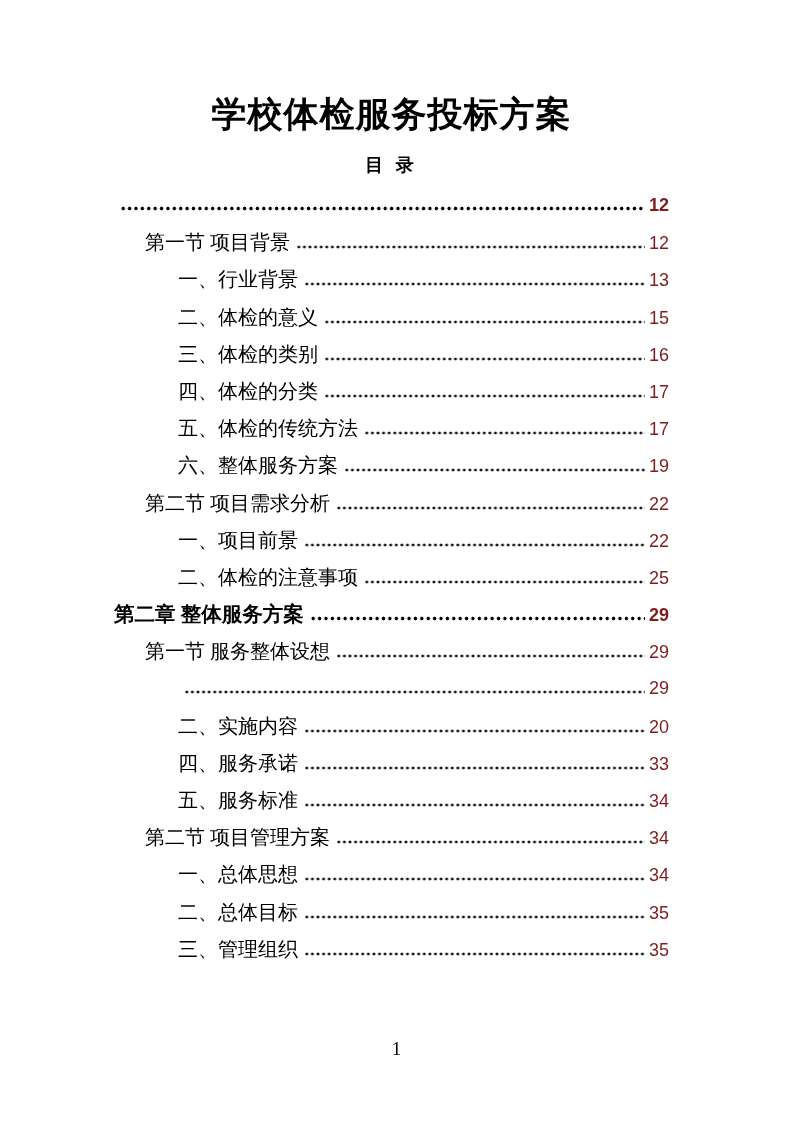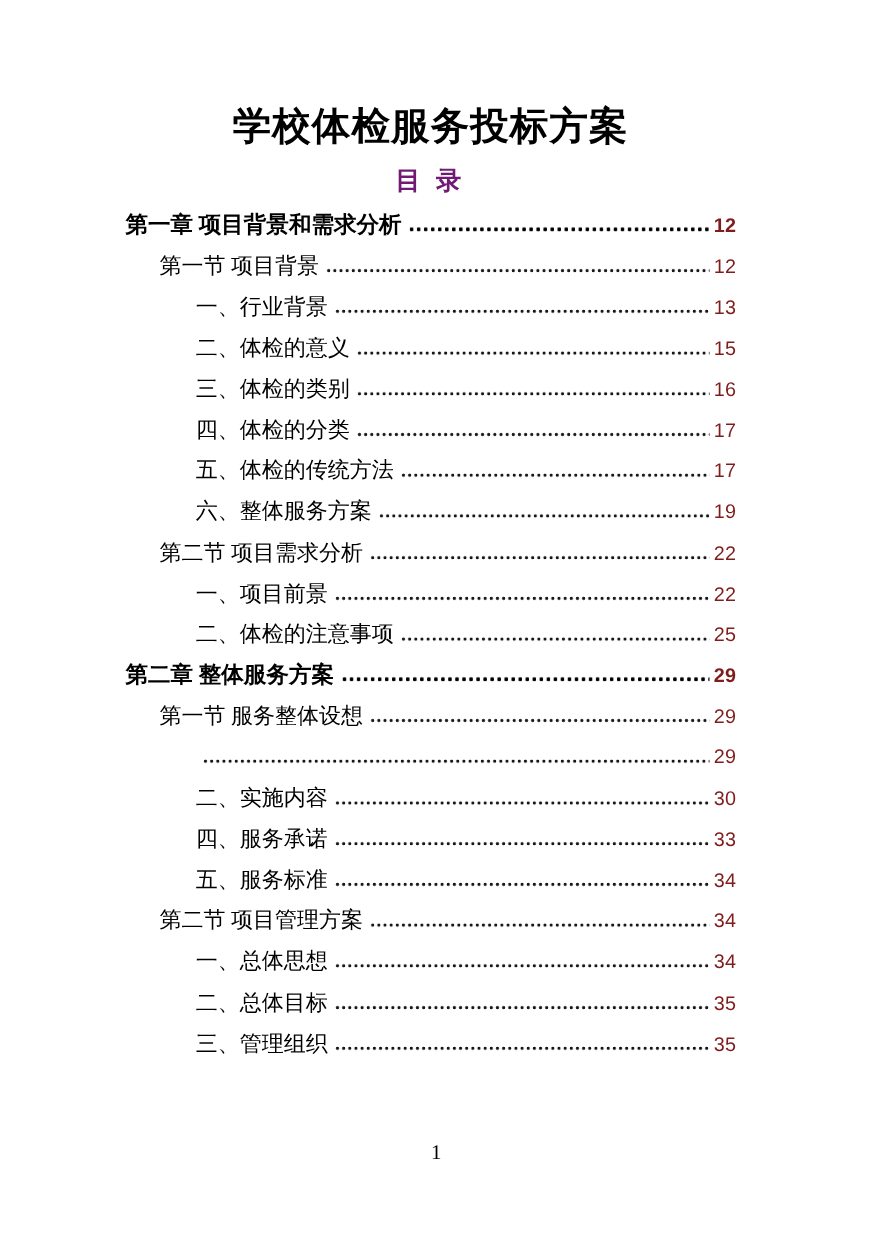--- a/index.html
+++ b/index.html
@@ -25,25 +25,25 @@
     text-align: center;
     font-size: 35px;
     font-weight: 700;
     letter-spacing: 1px;
     line-height: 46px;
     color: #000000;
   }
   .toc-heading {
     margin-top: 12px;
     text-align: center;
-    font-size: 23px;
+    font-size: 18px;
     font-weight: 700;
     letter-spacing: 4px;
     line-height: 30px;
-    color: #701a75;
+    color: #000000;
   }
   .toc {
     margin-top: 7px;
   }
   .toc-row {
     display: flex;
     align-items: baseline;
     height: 37.2px;
     line-height: 37.2px;
     font-size: 20px;
@@ -90,21 +90,20 @@
 </style>
 </head>
 <body>
 
 <div class="page">
   <div class="content">
     <h1 class="doc-title">学校体检服务投标方案</h1>
     <h2 class="toc-heading">目 录</h2>
     <div class="toc" id="toc">
         <div class="toc-row level-0">
-    <span class="toc-label">第一章 项目背景和需求分析</span>
     <span class="leader"></span>
     <span class="toc-page">12</span>
   </div>
         <div class="toc-row level-1">
     <span class="toc-label">第一节 项目背景</span>
     <span class="leader"></span>
     <span class="toc-page">12</span>
   </div>
         <div class="toc-row level-2">
     <span class="toc-label">一、行业背景</span>
@@ -161,21 +160,21 @@
     <span class="leader"></span>
     <span class="toc-page">29</span>
   </div>
         <div class="toc-row level-2">
     <span class="leader"></span>
     <span class="toc-page">29</span>
   </div>
         <div class="toc-row level-2">
     <span class="toc-label">二、实施内容</span>
     <span class="leader"></span>
-    <span class="toc-page">30</span>
+    <span class="toc-page">20</span>
   </div>
         <div class="toc-row level-2">
     <span class="toc-label">四、服务承诺</span>
     <span class="leader"></span>
     <span class="toc-page">33</span>
   </div>
         <div class="toc-row level-2">
     <span class="toc-label">五、服务标准</span>
     <span class="leader"></span>
     <span class="toc-page">34</span>

